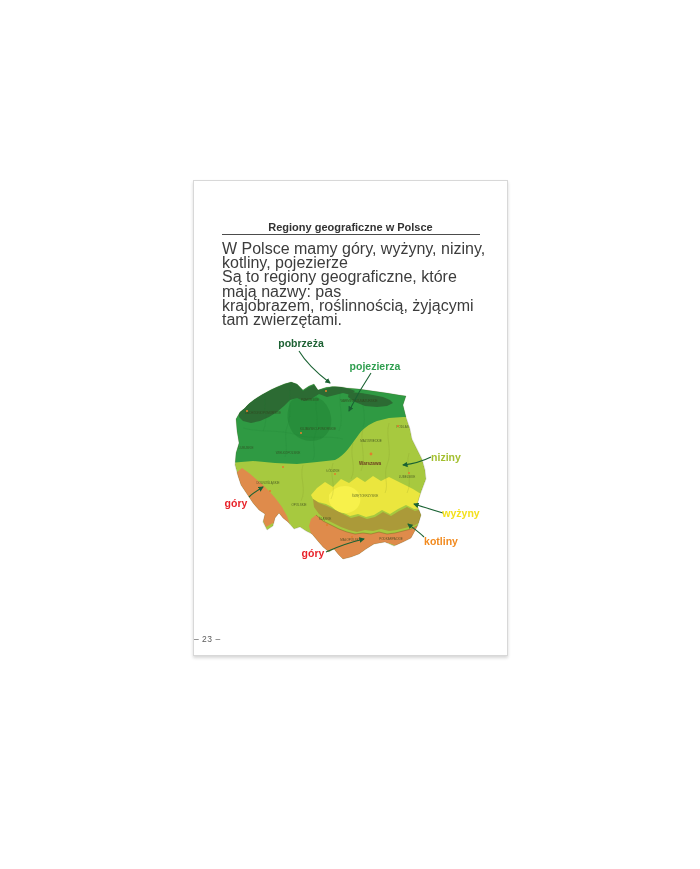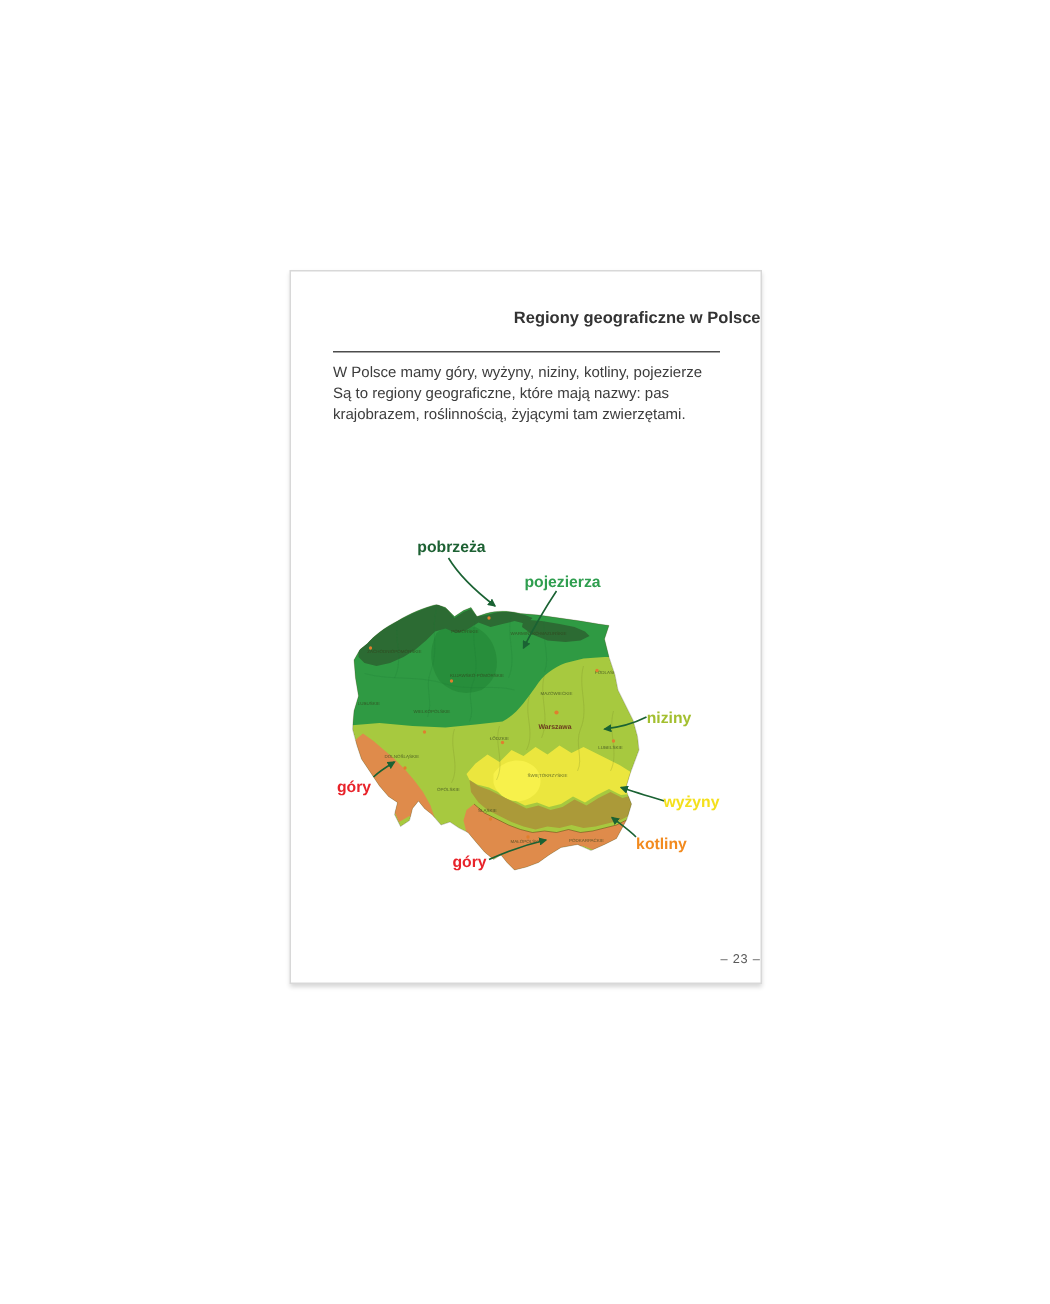--- a/index.html
+++ b/index.html
@@ -1,28 +1,28 @@
 <!DOCTYPE html>
 <html><head>
 <meta charset="utf-8">
 <style>
   html,body{margin:0;padding:0}
   body{width:700px;height:869px;background:#ffffff;position:relative;
        font-family:"Liberation Sans",sans-serif;}
   .page{position:absolute;left:193px;top:180px;width:315px;height:476px;
         background:#fff;border:1px solid #d8d8d8;box-sizing:border-box;
         box-shadow:0 2px 3px rgba(0,0,0,.16);}
-  .title{position:absolute;top:25px;left:0;width:100%;text-align:right;
+  .title{position:absolute;top:40px;left:0;width:100%;text-align:center;
          font-size:11px;font-weight:bold;color:#333;}
   .rule{position:absolute;top:53px;left:28px;width:258px;height:0;
         border-top:1px solid #4c4c4c;}
   .bodytext{position:absolute;top:61px;left:28px;width:264px;
-            font-size:10px;line-height:14.2px;color:#3c3c3c;}
-  .figure{position:absolute;left:19px;top:173px;width:282px;height:248px;}
-  .pagenum{position:absolute;bottom:11px;left:0;width:100%;text-align:right;
+            font-size:16px;line-height:14.2px;color:#3c3c3c;}
+  .figure{position:absolute;left:19px;top:152px;width:282px;height:248px;}
+  .pagenum{position:absolute;bottom:11px;left:0;width:100%;text-align:left;
            font-size:8.5px;color:#5a5a5a;letter-spacing:.5px;}
   svg .rlabel{font-weight:600;font-size:10.5px;font-family:"Liberation Sans",sans-serif;}
   svg .voiv{font-size:3px;font-family:"Liberation Sans",sans-serif;fill:#33401c;opacity:.75;}
   svg .citylbl{font-size:4.6px;font-weight:600;fill:#6b3a1f;}
   svg .border-int{fill:none;stroke:#1f7a33;stroke-width:.4;opacity:.35;}
   svg .border-int2{fill:none;stroke:#7d8f28;stroke-width:.4;opacity:.45;}
   svg .arrow{fill:none;stroke-width:1.1;}
 </style>
 </head>
 <body>

